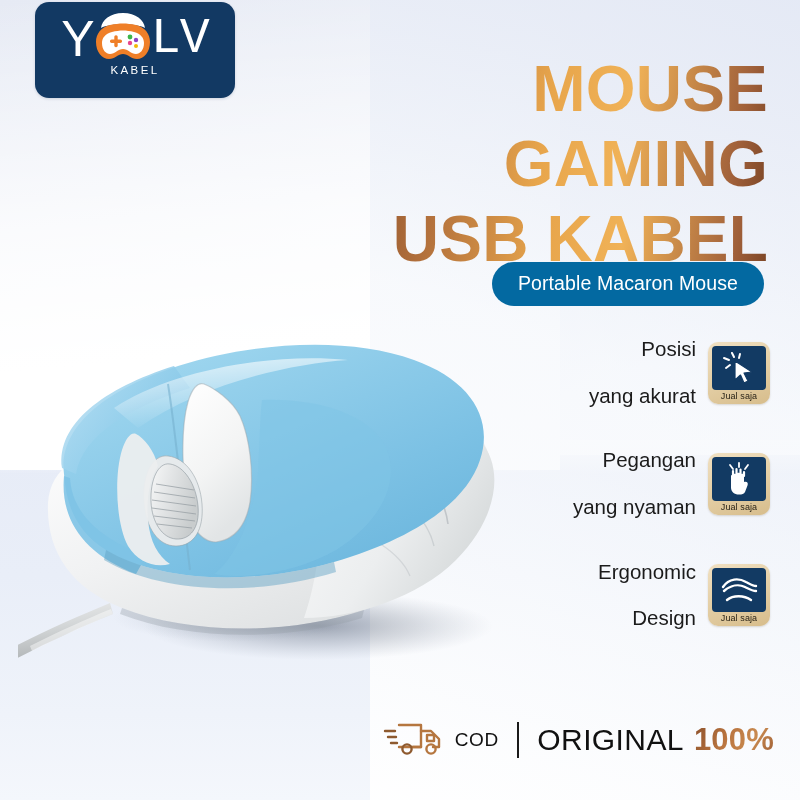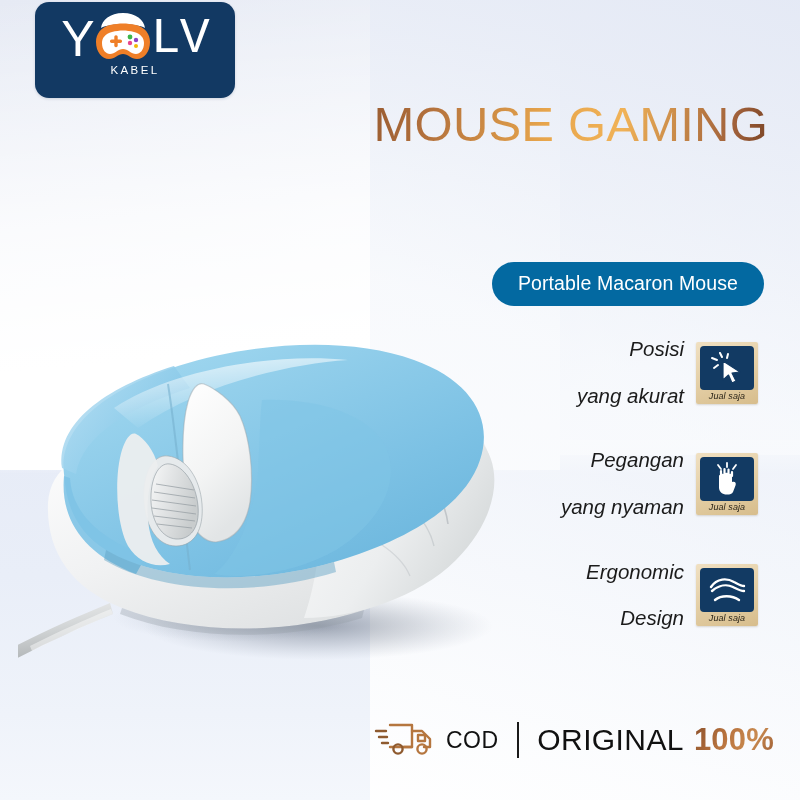--- a/index.html
+++ b/index.html
@@ -102,76 +102,74 @@
   
   .headline {
     position: absolute;
     right: 32px;
     top: 52px;
     width: 460px;
     text-align: right;
   }
   .headline-line {
     display: block;
-    font-size: 49px;
-    font-weight: normal;
+    font-size: 64px;
+    font-weight: bold;
     line-height: 1.17;
     letter-spacing: 0.2px;
     background: linear-gradient(100deg, #7d4526 0%, #b2703c 26%, #e8a64c 52%, #f0b257 68%, #a0603a 92%, #7a4425 100%);
     -webkit-background-clip: text;
     background-clip: text;
     color: transparent;
     -webkit-text-fill-color: transparent;
     font-family: "Liberation Sans", sans-serif;
-    margin-top: 44px;
   }
 
   
   .pill {
     position: absolute;
     right: 36px;
     top: 262px;
     background: #0369a1;
     color: #ffffff;
     border-radius: 22px;
     padding: 10px 26px 11px 26px;
     font-size: 19.5px;
     letter-spacing: 0.1px;
     white-space: nowrap;
     font-family: "Liberation Sans", sans-serif;
   }
 
   
   .features {
     position: absolute;
-    right: 42px;
+    right: 30px;
     top: 336px;
     width: 260px;
-    font-style: italic;
   }
   .feature-row {
     display: flex;
     align-items: center;
     justify-content: flex-end;
     gap: 12px;
     margin-bottom: 38px;
   }
   .feature-text {
     text-align: right;
     color: #1b1b1b;
     font-size: 20.5px;
     line-height: 1.3;
     font-family: "Liberation Sans", sans-serif;
   }
   .feature-text .l2 { display: block; margin-top: 20px; }
   .badge {
     width: 62px;
     flex: 0 0 62px;
     background: linear-gradient(160deg, #f0e0c2 0%, #e4cfa6 50%, #d7bd8c 100%);
-    border-radius: 2px;
+    border-radius: 10px;
     padding: 4px 4px 1px 4px;
     box-sizing: border-box;
     text-align: center;
     box-shadow: 0 1px 2px rgba(90,70,40,0.2);
   }
   .badge-art {
     background: #123a63;
     border-radius: 4px;
     height: 44px;
     display: flex;
@@ -190,21 +188,21 @@
   .footer {
     position: absolute;
     right: 26px;
     top: 718px;
     display: flex;
     align-items: center;
     gap: 10px;
   }
   .truck-ico { display: block; }
   .cod-label {
-    font-size: 23px;
+    font-size: 19px;
     color: #111111;
     letter-spacing: 0.6px;
     font-family: "Liberation Sans", sans-serif;
   }
   .divider-bar {
     width: 2.5px;
     height: 36px;
     background: #1a1a1a;
     margin: 0 8px;
   }
@@ -377,20 +375,21 @@
           <circle cx="44" cy="34" r="2" fill="#f2b705"></circle>
         </svg>
       </span>
       <span class="logo-letter lv">LV</span>
     </div>
     <div class="logo-sub">KABEL</div>
   </div>
 
   <div class="headline">
     <span class="headline-line">MOUSE GAMING</span>
+    <span class="headline-line">USB KABEL</span>
   </div>
 
   <div class="pill">Portable Macaron Mouse</div>
 
   <div class="features">
 
     <div class="feature-row">
       <div class="feature-text">
         <span>Posisi</span>
         <span class="l2">yang akurat</span>

